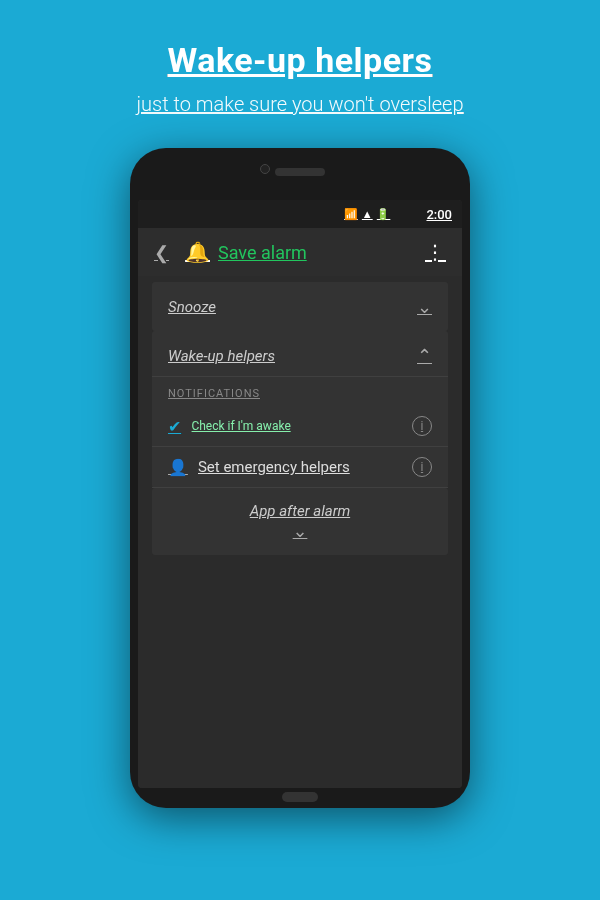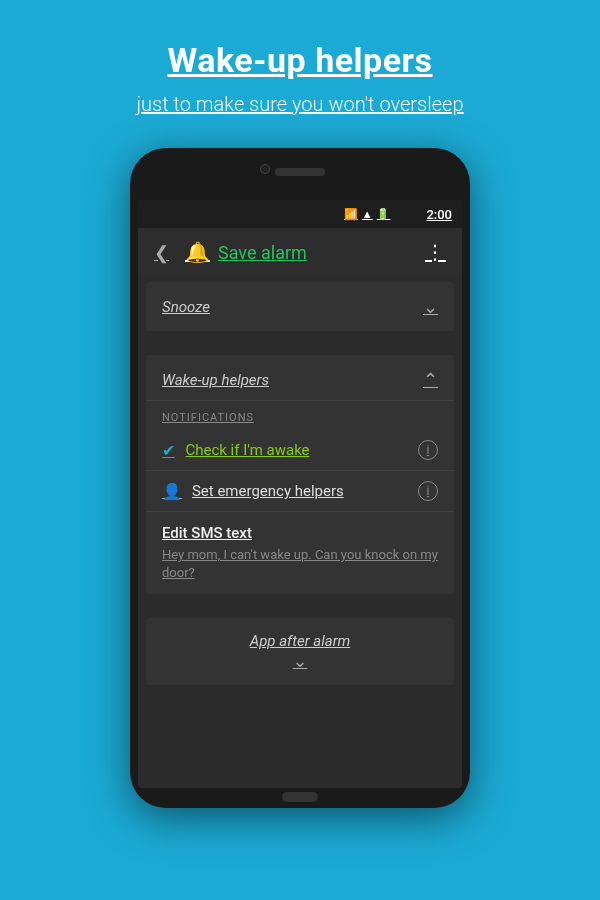--- a/index.html
+++ b/index.html
@@ -154,22 +154,22 @@
       letter-spacing: 1px;
     }
 
     
     .content {
       flex: 1;
       background: #2b2b2b;
       overflow: hidden;
       display: flex;
       flex-direction: column;
-      gap: 24px;
-      padding: 6px 2px;
+      gap: 0;
+      padding: 6px 8px;
     }
 
     
     .section-card {
       background: #333;
       margin: 0 6px;
       border-radius: 3px;
     }
 
     
@@ -233,22 +233,22 @@
       gap: 10px;
     }
 
     .checkbox-checked {
       color: #1BAAD4;
       font-size: 16px;
     }
 
     .check-label {
       flex: 1;
-      color: #84cc16;
-      font-size: 15px;
+      color: #86efac;
+      font-size: 12px;
     }
 
     .info-icon {
       color: #888;
       font-size: 18px;
       border: 1.5px solid #888;
       border-radius: 50%;
       width: 20px;
       height: 20px;
       display: flex;
@@ -389,24 +389,20 @@
             <div class="info-icon">i</div>
           </div>
 
 
           <div class="contact-row">
             <span class="contact-icon">👤</span>
             <span class="contact-label">Set emergency helpers</span>
             <div class="info-icon">i</div>
           </div>
 
-          <div class="edit-sms-row">
-            <div class="edit-sms-title">Edit SMS text</div>
-            <div class="edit-sms-text">Hey mom, I can't wake up. Can you knock on my door?</div>
-          </div>
 
         </div>
 
         <div class="section-card">
           <div class="app-after-row">
             <span class="app-after-label">App after alarm</span>
             <span class="chevron-down">⌄</span>
           </div>
         </div>
 

